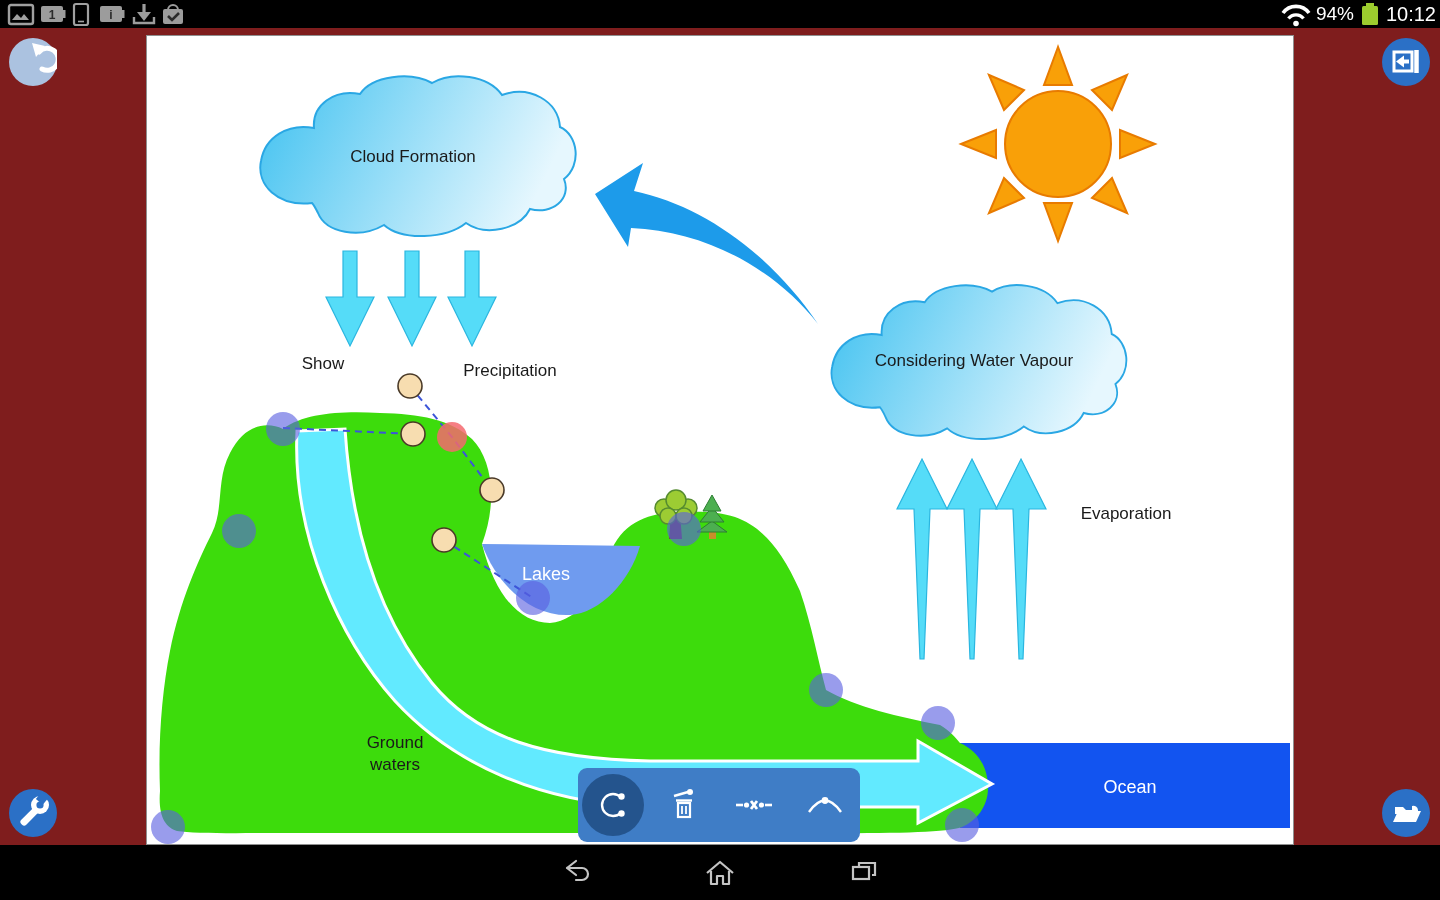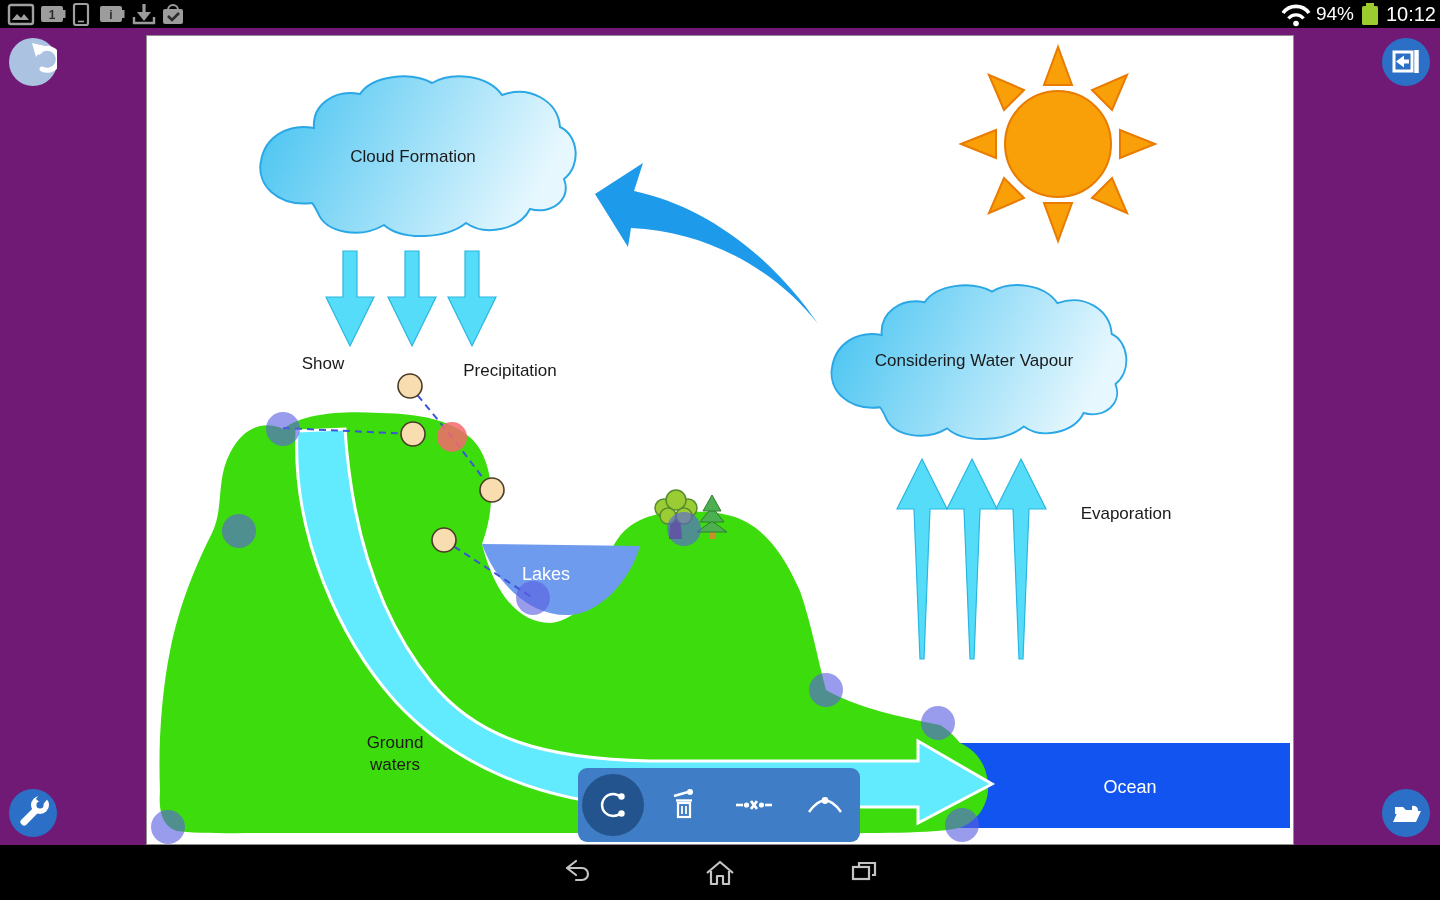--- a/index.html
+++ b/index.html
@@ -4,21 +4,21 @@
 <style>
   html,body{margin:0;padding:0;width:1440px;height:900px;overflow:hidden;background:#000;
             font-family:"Liberation Sans",sans-serif;}
   .screen{position:absolute;inset:0;width:1440px;height:900px;}
   
   .status-bar{position:absolute;left:0;top:0;width:1440px;height:28px;background:#000;}
   .sb-right{position:absolute;right:4px;top:0;height:28px;display:flex;align-items:center;gap:5px;
             color:#fff;font-size:20px;}
   .sb-right .pct{font-size:19px;}
   
-  .workspace{position:absolute;left:0;top:28px;width:1440px;height:817px;background:#701a75;}
+  .workspace{position:absolute;left:0;top:28px;width:1440px;height:817px;background:#7f1d1d;}
   .canvas{position:absolute;left:146px;top:7px;width:1146px;height:808px;background:#fff;
           border:1px solid #8f8f8f;box-sizing:content-box;}
   .canvas svg{display:block;}
   svg text{font-family:"Liberation Sans",sans-serif;}
   .fab{position:absolute;width:48px;height:48px;border-radius:50%;display:flex;
        align-items:center;justify-content:center;}
   .fab.blue{background:#2b70c6;}
   .fab.disabled{background:#abc2e0;}
   
   .sel-toolbar{position:absolute;left:578px;top:740px;width:282px;height:74px;background:#3f7dc6;

